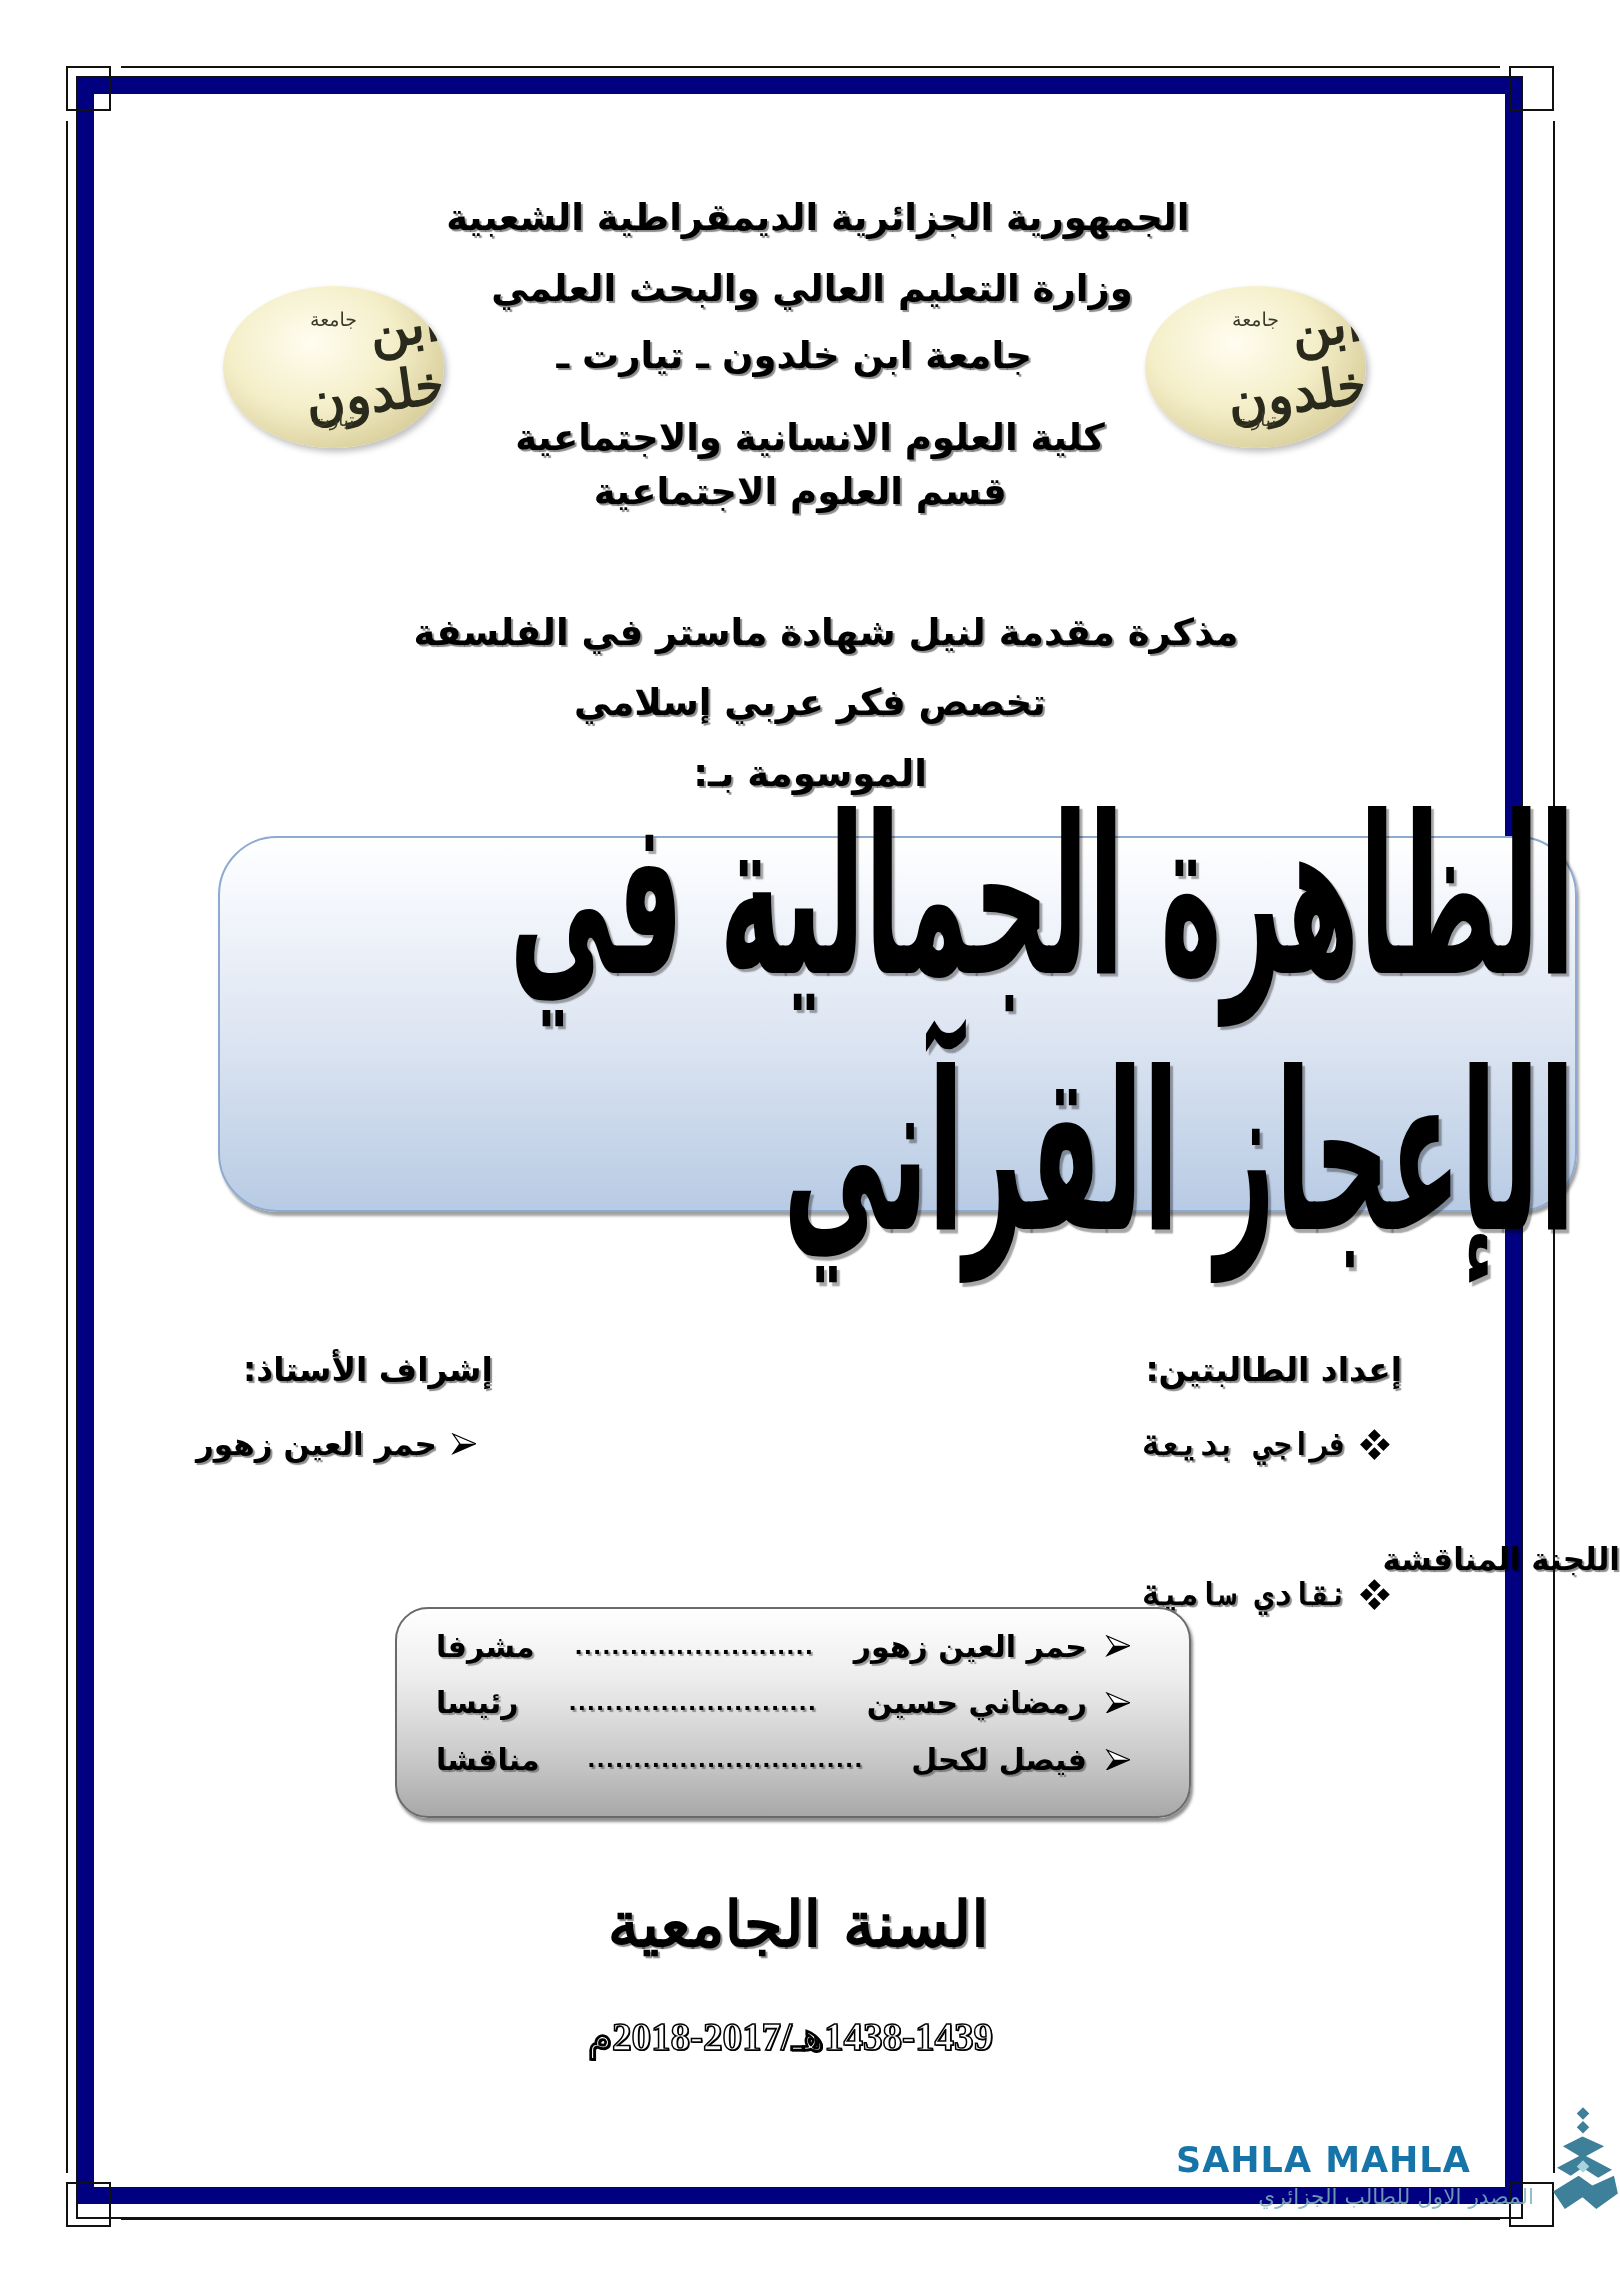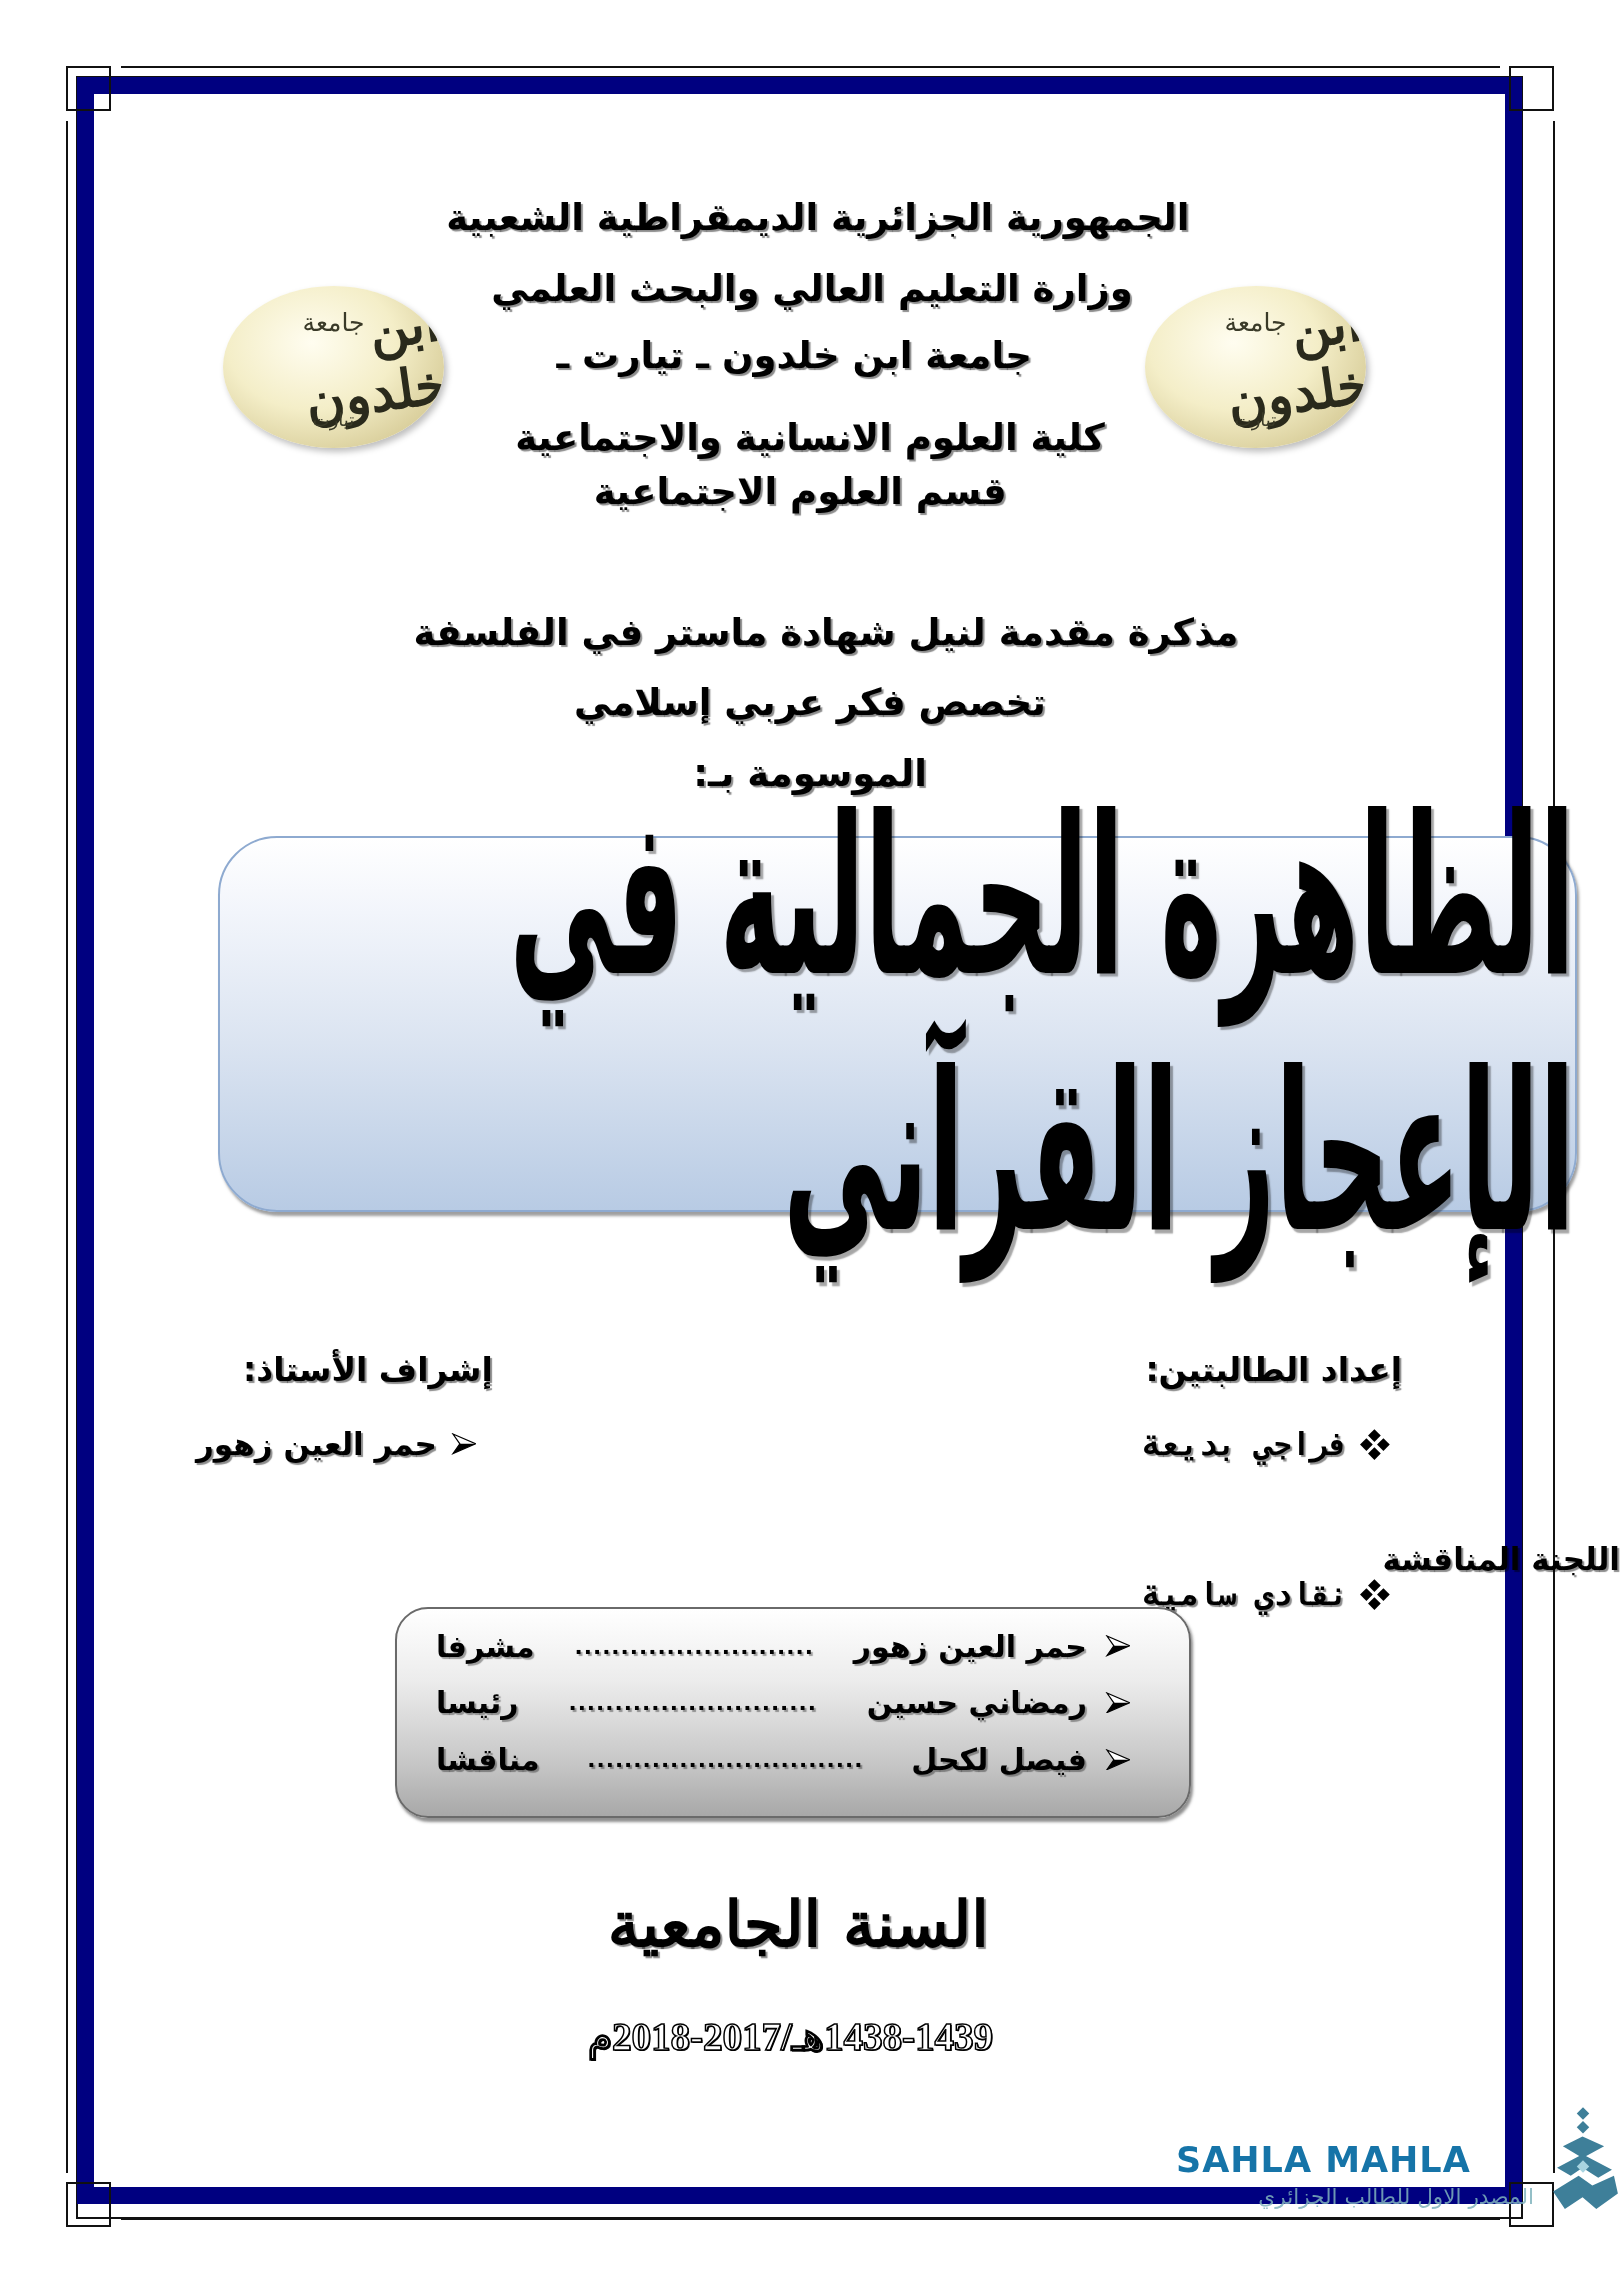--- a/index.html
+++ b/index.html
@@ -19,21 +19,21 @@
 
   .hdr { font-size: 37px; }
   .thesis { font-size: 37px; }
 
   
   .logo { position: absolute; width: 221px; height: 162px; border-radius: 50%;
           background: radial-gradient(ellipse at 40% 35%, #fffdf0 0%, #f4eec8 45%, #d7cc98 80%, #8a8258 100%);
           box-shadow: 2.9px 3.9px 5.9px rgba(0,0,0,0.25); overflow: hidden; }
   .logo-text { position: absolute; inset: 0; display: flex; align-items: center; justify-content: center;
                direction: rtl; font-family: "DejaVu Serif", serif; font-weight: bold; color: #2a2a1c; }
-  .logo-top { position: absolute; top: 21.6px; left: 0; right: 0; text-align: center; font-size: 25px;
+  .logo-top { position: absolute; top: 21.6px; left: 0; right: 0; text-align: center; font-size: 19px;
               font-family: "DejaVu Serif", serif; color: #3a3a28; direction: rtl; }
   .logo-main { font-size: 53px; transform: rotate(-8deg); letter-spacing: -2px; }
   .logo-bot { position: absolute; bottom: 17.6px; left: 0; right: 0; text-align: center; font-size: 18px;
               font-family: "DejaVu Serif", serif; color: #3a3a28; direction: rtl; }
 
   
   .title-box { position: absolute; left: 218px; top: 836px; width: 1359px; height: 376px;
                border: 2px solid #8eaad0; border-radius: 59px; box-sizing: border-box;
                background: linear-gradient(to bottom, #ffffff 0%, #f2f5fb 20%, #dbe4f1 55%, #b8cbe4 100%);
                box-shadow: 2px 3.9px 2.9px rgba(80,80,80,0.55); }

